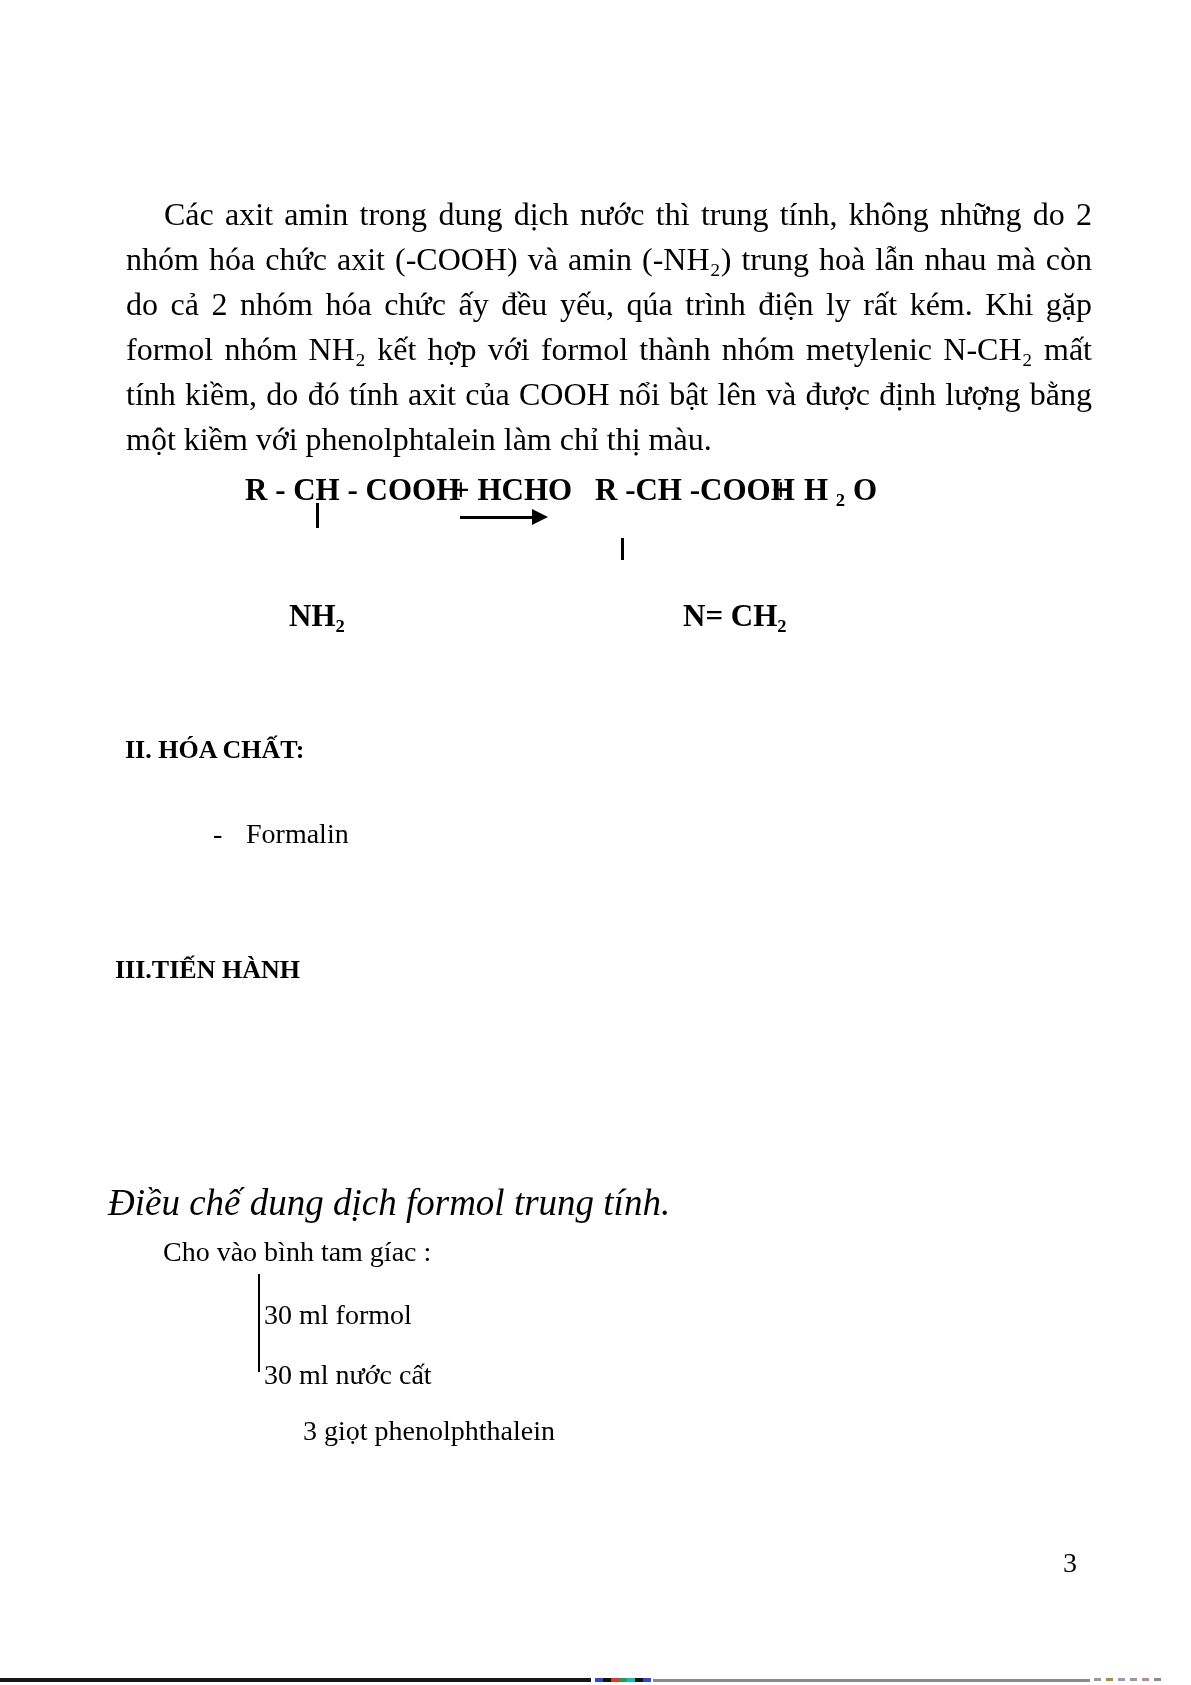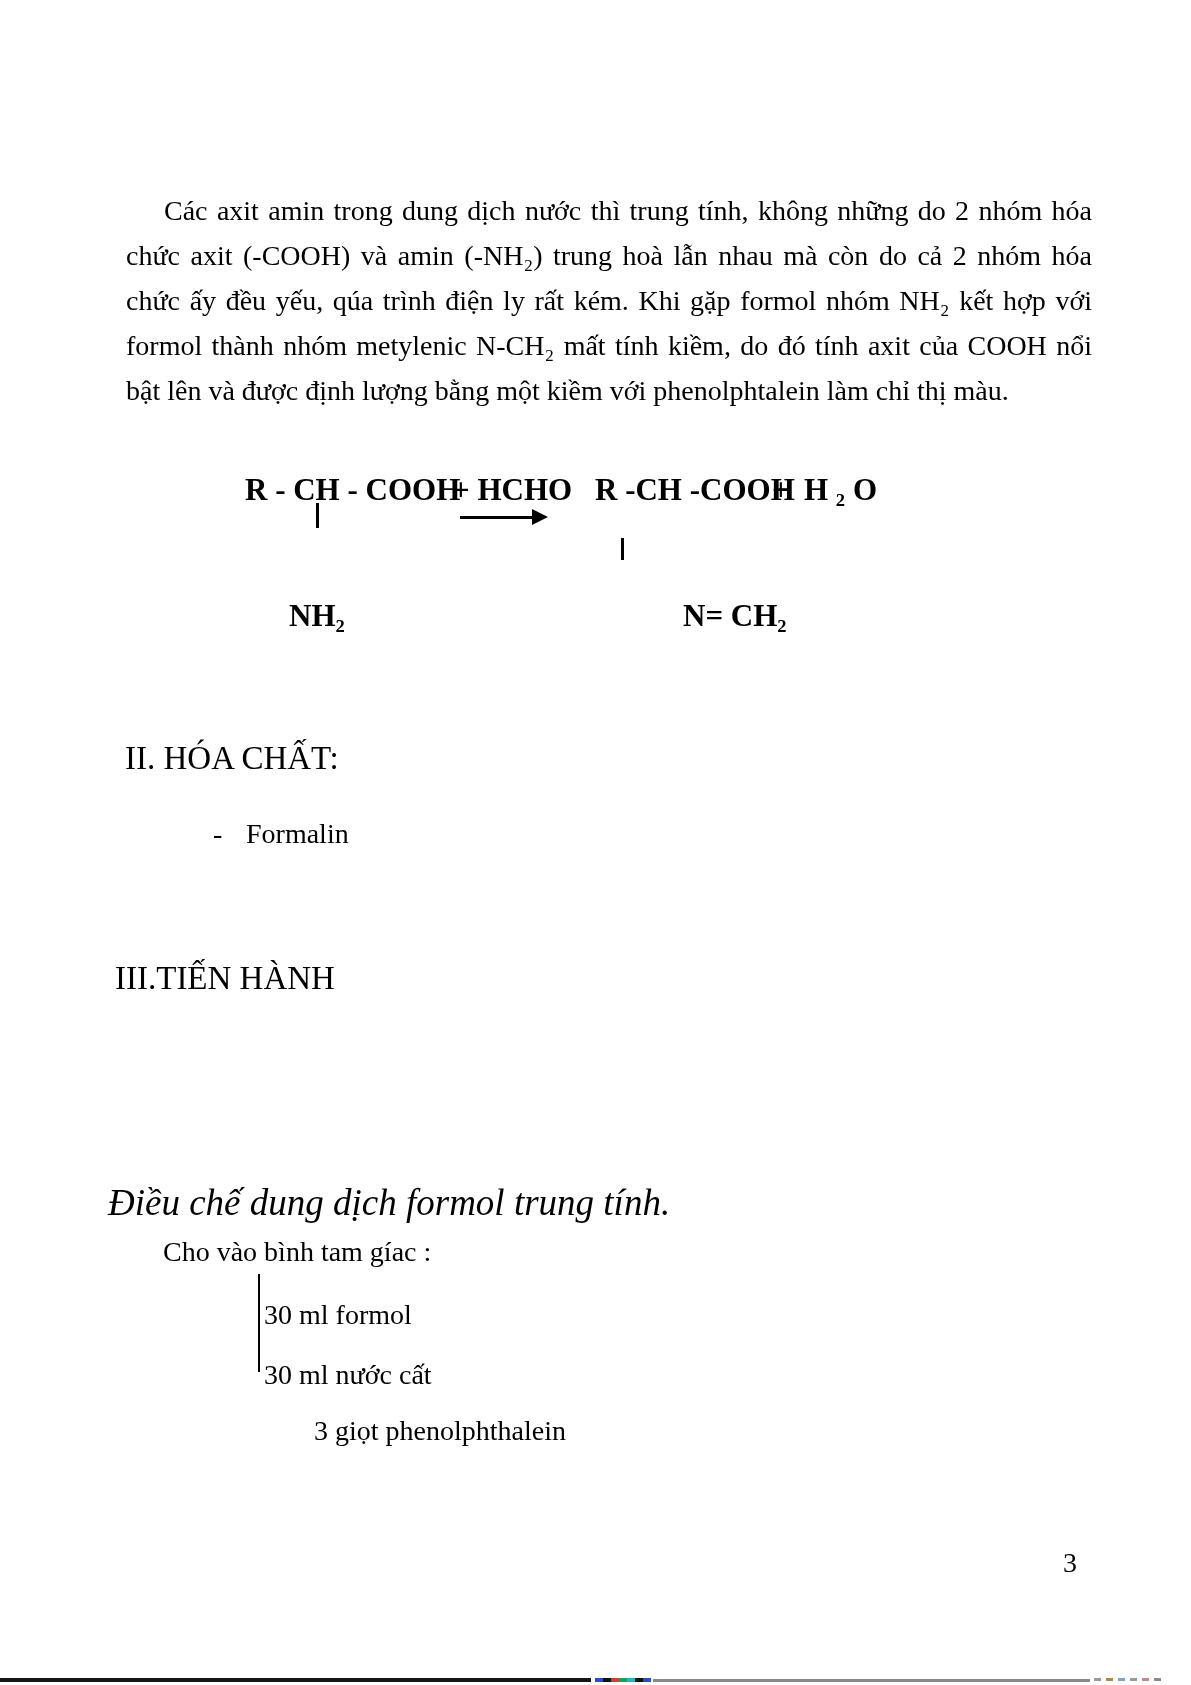--- a/index.html
+++ b/index.html
@@ -6,21 +6,21 @@
   .page {
     position: relative;
     width: 1191px;
     height: 1685px;
     background: #ffffff;
     overflow: hidden;
     font-family: "Liberation Serif", "DejaVu Serif", serif;
     color: #000000;
   }
   .abs { position: absolute; }
-  .body-text { font-size: 28px; line-height: 45px; }
+  .body-text { font-size: 32px; line-height: 45px; }
   .para-1 {
     left: 126px; top: 160px; width: 966px;
     text-align: justify; text-indent: 38px;
   }
   .para-2 {
     left: 107px; top: 978px; width: 989px;
     text-align: justify; text-indent: 80px; line-height: 46px;
   }
   .eq-text { font-size: 31px; font-weight: bold; line-height: 1; white-space: pre; }
   .eq-reactant   { left: 245px; top: 474px; }
@@ -33,35 +33,35 @@
   .bond-tick { width: 3px; background: #000; }
   .tick-left  { left: 316px; top: 503px; height: 25px; }
   .tick-right { left: 621px; top: 538px; height: 22px; }
   .arrow-shaft { left: 460px; top: 516px; width: 76px; height: 3px; background: #000; }
   .arrow-head {
     left: 532px; top: 509px; width: 0; height: 0;
     border-left: 16px solid #000;
     border-top: 8px solid transparent;
     border-bottom: 8px solid transparent;
   }
-  .heading { font-size: 33px; font-weight: normal; line-height: 1.2; white-space: pre; }
+  .heading { font-size: 26px; font-weight: bold; line-height: 1.2; white-space: pre; }
   .heading-2 { left: 125px; top: 712px; }
   .heading-3 { left: 115px; top: 932px; }
   .chem-item { font-size: 28px; line-height: 1.2; white-space: pre; }
   .chem-item .dash { display: inline-block; width: 33px; }
   .item-0 { left: 185px; top: 783px; }
   .item-1 { left: 185px; top: 830px; }
   .item-2 { left: 185px; top: 877px; }
   .italic-heading { left: 108px; top: 1144px; font-size: 37px; font-style: italic; line-height: 1.2; white-space: pre; }
   .cho-line { left: 163px; top: 1207px; font-size: 28px; line-height: 1.2; white-space: pre; }
   .brace-line { left: 258px; top: 1274px; width: 2px; height: 98px; background: #000; }
   .ing { font-size: 28px; line-height: 1.2; white-space: pre; }
   .ing-0 { left: 264px; top: 1270px; }
   .ing-1 { left: 264px; top: 1330px; }
-  .ing-2 { left: 314px; top: 1394px; margin-top: 20px; }
+  .ing-2 { left: 303px; top: 1394px; margin-top: 20px; }
   .page-number { left: 1063px; top: 1546px; font-size: 28px; line-height: 1.2; }
   .edge-dark { left: 0; top: 1678px; width: 591px; height: 4px; }
   .edge-colors { left: 595px; top: 1678px; height: 4px; white-space: nowrap; font-size: 0; }
   .edge-colors span { display: inline-block; width: 8px; height: 4px; }
   .edge-gray { left: 653px; top: 1679px; width: 437px; height: 3px; }
   .edge-specks { left: 1094px; top: 1678px; height: 3px; white-space: nowrap; font-size: 0; }
   .edge-specks span { display: inline-block; width: 7px; height: 3px; margin-right: 5px; }
 </style>
 </head>
 <body>

